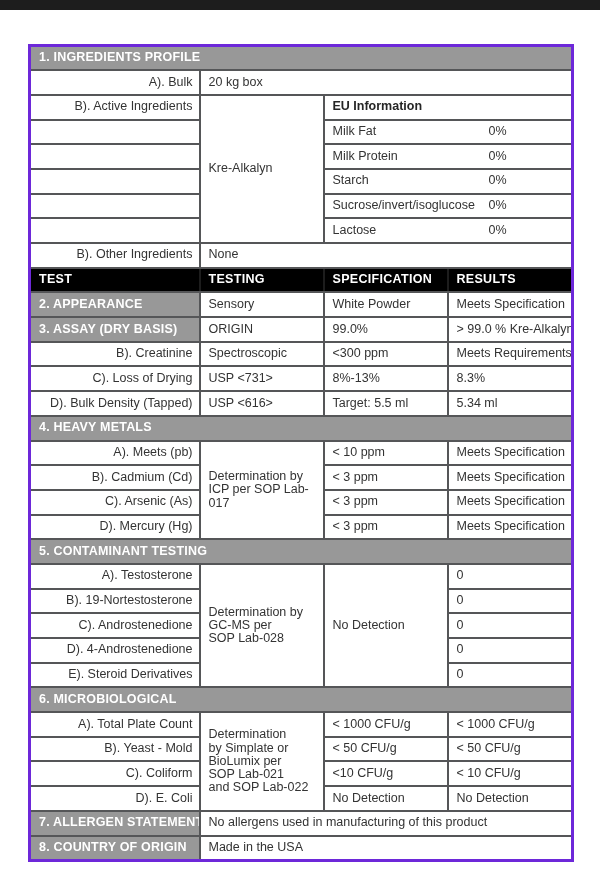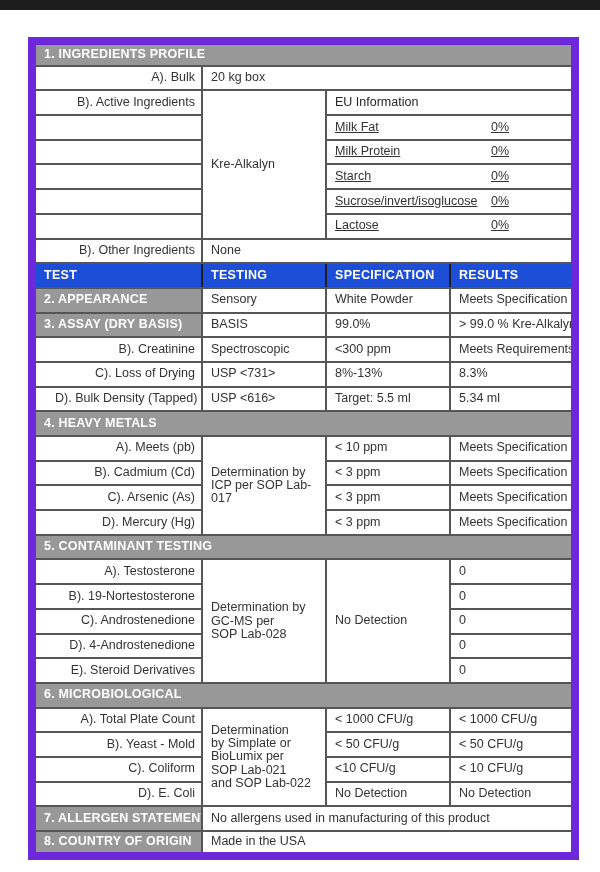--- a/index.html
+++ b/index.html
@@ -11,59 +11,59 @@
     color: #333333;
     position: relative;
     overflow: hidden;
   }
   .top-bar {
     position: absolute; top: 0; left: 0;
     width: 600px; height: 10px;
     background: #1d1d1d;
   }
   table.spec {
-    position: absolute; left: 28px; top: 37px;
+    position: absolute; left: 28px; top: 44px;
     width: 543px;
     border-collapse: collapse;
     table-layout: fixed;
-    border: 8px solid #6d28d9;
+    border: 3px solid #6d28d9;
   }
   td {
     border: 2px solid #555658;
     height: 24.7px;
     padding: 0 6px 0 8px;
     font-size: 12.5px;
     line-height: 1.1;
     vertical-align: middle;
     white-space: nowrap;
     overflow: hidden;
   }
   td.section {
     background: #989898;
     color: #ffffff;
     font-weight: bold;
     font-size: 12.5px;
     letter-spacing: 0.2px;
   }
   tr.thead td {
-    background: #1d4ed8;
+    background: #000000;
     color: #ffffff;
     font-weight: bold;
     border-left-color: #1d1d1d;
     border-right-color: #1d1d1d;
     letter-spacing: 0.3px;
   }
   td.lbl { padding-left: 19px; text-align: right; }
-  td.bold { font-weight: normal; color: #262626; }
+  td.bold { font-weight: bold; color: #262626; }
   td.multiline {
     white-space: pre-line;
     line-height: 1.06;
     border-radius: 7px;
   }
-  .eu-cell { display: flex; align-items: flex-end; text-decoration: underline; }
+  .eu-cell { display: flex; align-items: flex-end; }
   .eu-label { flex: 0 0 156px; overflow: hidden; }
   .eu-value { flex: 0 0 auto; }
 </style>
 </head>
 <body>
 
 <div class="top-bar"></div>
 
 <table class="spec">
   <colgroup>
@@ -145,21 +145,21 @@
 
   <tr>
     <td class="section">2. APPEARANCE</td>
     <td>Sensory</td>
     <td>White Powder</td>
     <td>Meets Specification</td>
   </tr>
 
   <tr>
     <td class="section">3. ASSAY (DRY BASIS)</td>
-    <td>BASIS</td>
+    <td>ORIGIN</td>
     <td>99.0%</td>
     <td>&gt; 99.0 % Kre-Alkalyn</td>
   </tr>
   <tr>
     <td class="lbl">B). Creatinine</td>
     <td>Spectroscopic</td>
     <td>&lt;300 ppm</td>
     <td>Meets Requirements</td>
   </tr>
   <tr>

